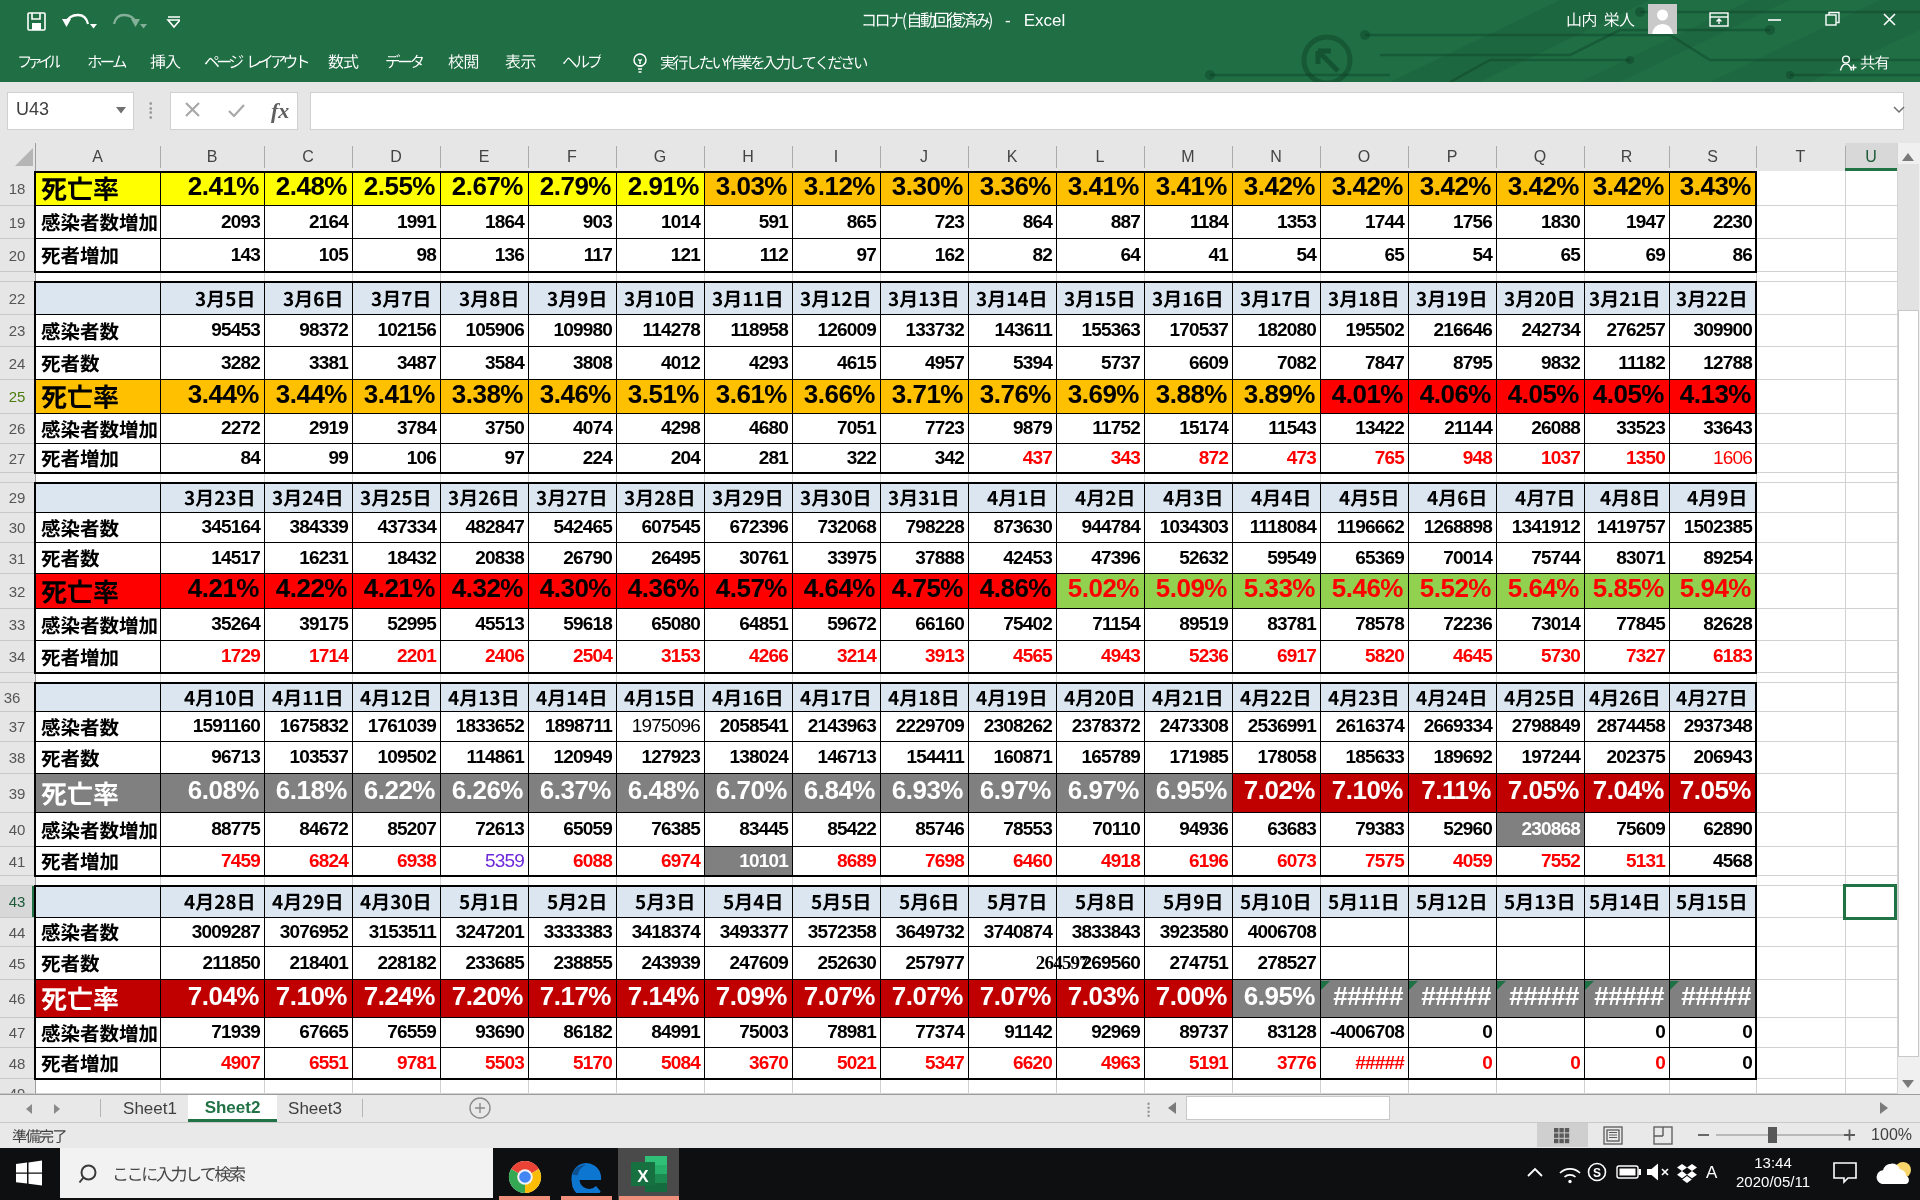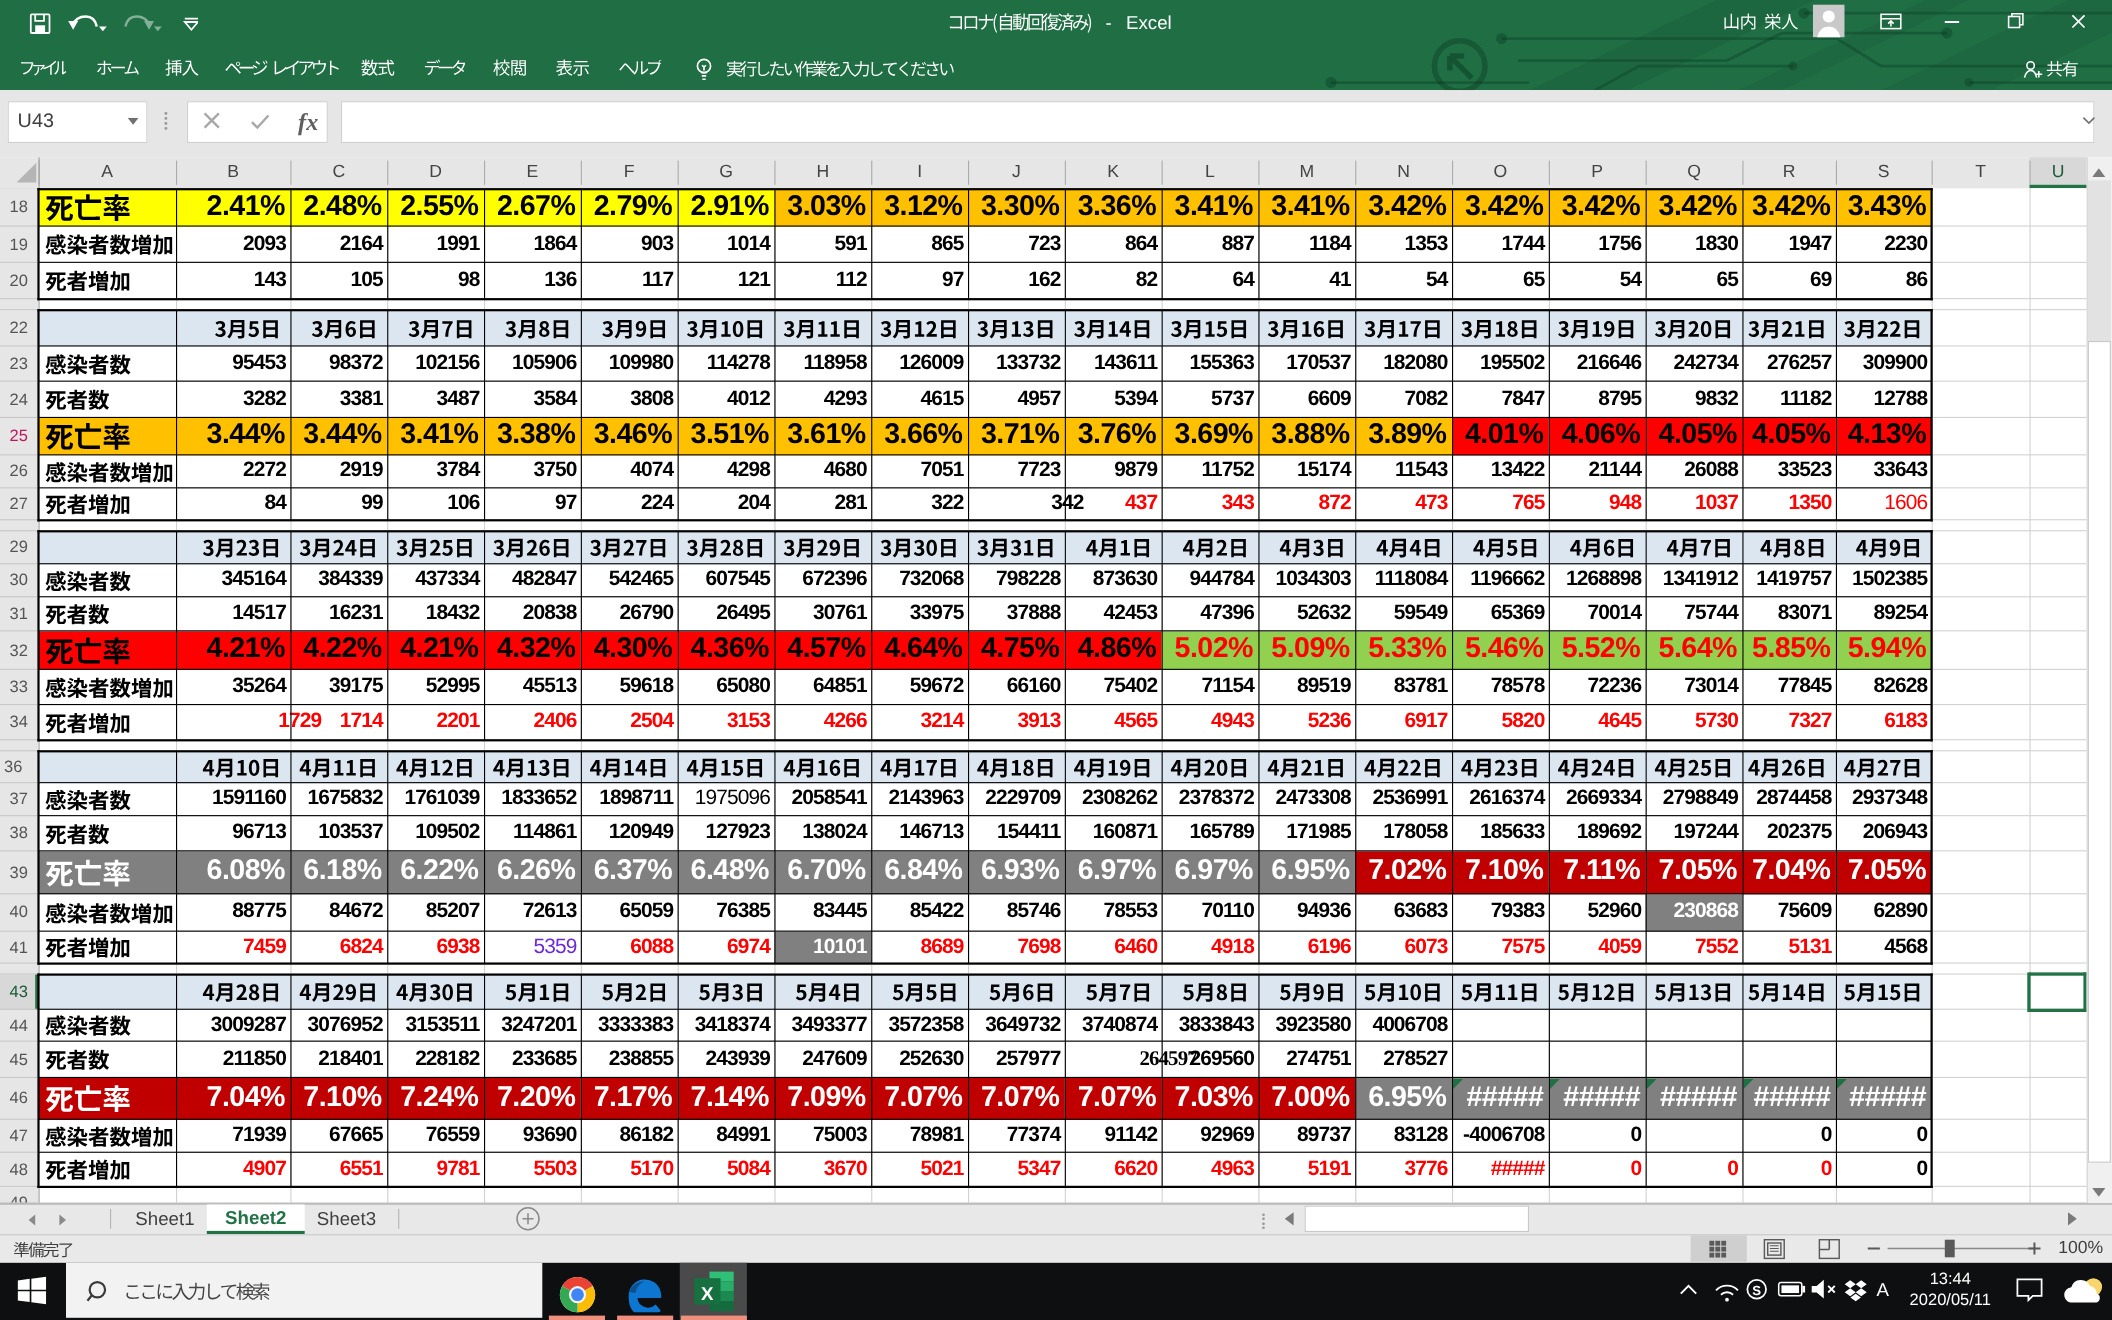--- a/index.html
+++ b/index.html
@@ -406,21 +406,21 @@
     <div style="position:absolute;left:0px;top:238px;width:34px;height:1px;background:#c8c8c8;"></div>
     <div style="position:absolute;left:0;top:239px;width:34px;height:33px;text-align:center;line-height:33px;font-size:15px;color:#555">20</div>
     <div style="position:absolute;left:0px;top:271px;width:34px;height:1px;background:#c8c8c8;"></div>
     <div style="position:absolute;left:0px;top:281px;width:34px;height:1px;background:#c8c8c8;"></div>
     <div style="position:absolute;left:0;top:282px;width:34px;height:33px;text-align:center;line-height:33px;font-size:15px;color:#555">22</div>
     <div style="position:absolute;left:0px;top:314px;width:34px;height:1px;background:#c8c8c8;"></div>
     <div style="position:absolute;left:0;top:315px;width:34px;height:32px;text-align:center;line-height:32px;font-size:15px;color:#555">23</div>
     <div style="position:absolute;left:0px;top:346px;width:34px;height:1px;background:#c8c8c8;"></div>
     <div style="position:absolute;left:0;top:347px;width:34px;height:33px;text-align:center;line-height:33px;font-size:15px;color:#555">24</div>
     <div style="position:absolute;left:0px;top:379px;width:34px;height:1px;background:#c8c8c8;"></div>
-    <div style="position:absolute;left:0;top:380px;width:34px;height:34px;text-align:center;line-height:34px;font-size:15px;color:#be185d">25</div>
+    <div style="position:absolute;left:0;top:380px;width:34px;height:34px;text-align:center;line-height:34px;font-size:15px;color:#4d7c0f">25</div>
     <div style="position:absolute;left:0px;top:413px;width:34px;height:1px;background:#c8c8c8;"></div>
     <div style="position:absolute;left:0;top:414px;width:34px;height:30px;text-align:center;line-height:30px;font-size:15px;color:#555">26</div>
     <div style="position:absolute;left:0px;top:443px;width:34px;height:1px;background:#c8c8c8;"></div>
     <div style="position:absolute;left:0;top:444px;width:34px;height:29px;text-align:center;line-height:29px;font-size:15px;color:#555">27</div>
     <div style="position:absolute;left:0px;top:472px;width:34px;height:1px;background:#c8c8c8;"></div>
     <div style="position:absolute;left:0px;top:482px;width:34px;height:1px;background:#c8c8c8;"></div>
     <div style="position:absolute;left:0;top:483px;width:34px;height:30px;text-align:center;line-height:30px;font-size:15px;color:#555">29</div>
     <div style="position:absolute;left:0px;top:512px;width:34px;height:1px;background:#c8c8c8;"></div>
     <div style="position:absolute;left:0;top:513px;width:34px;height:30px;text-align:center;line-height:30px;font-size:15px;color:#555">30</div>
     <div style="position:absolute;left:0px;top:542px;width:34px;height:1px;background:#c8c8c8;"></div>
@@ -874,21 +874,21 @@
       </svg>
     </div>
     <div style="position:absolute;left:160px;top:444px;width:100px;height:29px;line-height:27px;text-align:right;font-size:19px;font-weight:bold;letter-spacing:-0.8px;color:#000;font-family:'Liberation Sans',sans-serif;">84</div>
     <div style="position:absolute;left:264px;top:444px;width:84px;height:29px;line-height:27px;text-align:right;font-size:19px;font-weight:bold;letter-spacing:-0.8px;color:#000;font-family:'Liberation Sans',sans-serif;">99</div>
     <div style="position:absolute;left:352px;top:444px;width:84px;height:29px;line-height:27px;text-align:right;font-size:19px;font-weight:bold;letter-spacing:-0.8px;color:#000;font-family:'Liberation Sans',sans-serif;">106</div>
     <div style="position:absolute;left:440px;top:444px;width:84px;height:29px;line-height:27px;text-align:right;font-size:19px;font-weight:bold;letter-spacing:-0.8px;color:#000;font-family:'Liberation Sans',sans-serif;">97</div>
     <div style="position:absolute;left:528px;top:444px;width:84px;height:29px;line-height:27px;text-align:right;font-size:19px;font-weight:bold;letter-spacing:-0.8px;color:#000;font-family:'Liberation Sans',sans-serif;">224</div>
     <div style="position:absolute;left:616px;top:444px;width:84px;height:29px;line-height:27px;text-align:right;font-size:19px;font-weight:bold;letter-spacing:-0.8px;color:#000;font-family:'Liberation Sans',sans-serif;">204</div>
     <div style="position:absolute;left:704px;top:444px;width:84px;height:29px;line-height:27px;text-align:right;font-size:19px;font-weight:bold;letter-spacing:-0.8px;color:#000;font-family:'Liberation Sans',sans-serif;">281</div>
     <div style="position:absolute;left:792px;top:444px;width:84px;height:29px;line-height:27px;text-align:right;font-size:19px;font-weight:bold;letter-spacing:-0.8px;color:#000;font-family:'Liberation Sans',sans-serif;">322</div>
-    <div style="position:absolute;left:880px;top:444px;width:84px;height:29px;line-height:27px;text-align:right;font-size:19px;font-weight:bold;letter-spacing:-0.8px;color:#000;font-family:'Liberation Sans',sans-serif;margin-left:21px;">342</div>
+    <div style="position:absolute;left:880px;top:444px;width:84px;height:29px;line-height:27px;text-align:right;font-size:19px;font-weight:bold;letter-spacing:-0.8px;color:#000;font-family:'Liberation Sans',sans-serif;">342</div>
     <div style="position:absolute;left:968px;top:444px;width:84px;height:29px;line-height:27px;text-align:right;font-size:19px;font-weight:bold;letter-spacing:-0.8px;color:#ff0000;font-family:'Liberation Sans',sans-serif;">437</div>
     <div style="position:absolute;left:1056px;top:444px;width:84px;height:29px;line-height:27px;text-align:right;font-size:19px;font-weight:bold;letter-spacing:-0.8px;color:#ff0000;font-family:'Liberation Sans',sans-serif;">343</div>
     <div style="position:absolute;left:1144px;top:444px;width:84px;height:29px;line-height:27px;text-align:right;font-size:19px;font-weight:bold;letter-spacing:-0.8px;color:#ff0000;font-family:'Liberation Sans',sans-serif;">872</div>
     <div style="position:absolute;left:1232px;top:444px;width:84px;height:29px;line-height:27px;text-align:right;font-size:19px;font-weight:bold;letter-spacing:-0.8px;color:#ff0000;font-family:'Liberation Sans',sans-serif;">473</div>
     <div style="position:absolute;left:1320px;top:444px;width:84px;height:29px;line-height:27px;text-align:right;font-size:19px;font-weight:bold;letter-spacing:-0.8px;color:#ff0000;font-family:'Liberation Sans',sans-serif;">765</div>
     <div style="position:absolute;left:1408px;top:444px;width:84px;height:29px;line-height:27px;text-align:right;font-size:19px;font-weight:bold;letter-spacing:-0.8px;color:#ff0000;font-family:'Liberation Sans',sans-serif;">948</div>
     <div style="position:absolute;left:1496px;top:444px;width:84px;height:29px;line-height:27px;text-align:right;font-size:19px;font-weight:bold;letter-spacing:-0.8px;color:#ff0000;font-family:'Liberation Sans',sans-serif;">1037</div>
     <div style="position:absolute;left:1584px;top:444px;width:81px;height:29px;line-height:27px;text-align:right;font-size:19px;font-weight:bold;letter-spacing:-0.8px;color:#ff0000;font-family:'Liberation Sans',sans-serif;">1350</div>
     <div style="position:absolute;left:1669px;top:444px;width:83px;height:29px;line-height:27px;text-align:right;font-size:19px;font-weight:normal;letter-spacing:-0.8px;color:#ff0000;font-family:'Liberation Sans',sans-serif;">1606</div>
     <div style="position:absolute;left:35px;top:483px;width:125px;height:30px;background:#dce6f1;"></div>
@@ -1191,21 +1191,21 @@
     <div style="position:absolute;left:1669px;top:609px;width:83px;height:32px;line-height:30px;text-align:right;font-size:19px;font-weight:bold;letter-spacing:-0.8px;color:#000;font-family:'Liberation Sans',sans-serif;">82628</div>
     <div style="position:absolute;left:35px;top:641px;width:125px;height:32px;background:#fff;"></div>
     <div style="position:absolute;left:41px;top:646px">
       <svg width="79" height="24" viewBox="0 0 79 24" style="display:block" fill="#000">
         <use href="#b0" transform="translate(0.0,18.8) scale(0.019500,-0.019500)"></use>
         <use href="#b5" transform="translate(19.5,18.8) scale(0.019500,-0.019500)"></use>
         <use href="#b7" transform="translate(39.0,18.8) scale(0.019500,-0.019500)"></use>
         <use href="#b8" transform="translate(58.5,18.8) scale(0.019500,-0.019500)"></use>
       </svg>
     </div>
-    <div style="position:absolute;left:160px;top:641px;width:100px;height:32px;line-height:30px;text-align:right;font-size:19px;font-weight:bold;letter-spacing:-0.8px;color:#ff0000;font-family:'Liberation Sans',sans-serif;padding-left:32px;">1729</div>
+    <div style="position:absolute;left:160px;top:641px;width:100px;height:32px;line-height:30px;text-align:right;font-size:19px;font-weight:bold;letter-spacing:-0.8px;color:#ff0000;font-family:'Liberation Sans',sans-serif;">1729</div>
     <div style="position:absolute;left:264px;top:641px;width:84px;height:32px;line-height:30px;text-align:right;font-size:19px;font-weight:bold;letter-spacing:-0.8px;color:#ff0000;font-family:'Liberation Sans',sans-serif;">1714</div>
     <div style="position:absolute;left:352px;top:641px;width:84px;height:32px;line-height:30px;text-align:right;font-size:19px;font-weight:bold;letter-spacing:-0.8px;color:#ff0000;font-family:'Liberation Sans',sans-serif;">2201</div>
     <div style="position:absolute;left:440px;top:641px;width:84px;height:32px;line-height:30px;text-align:right;font-size:19px;font-weight:bold;letter-spacing:-0.8px;color:#ff0000;font-family:'Liberation Sans',sans-serif;">2406</div>
     <div style="position:absolute;left:528px;top:641px;width:84px;height:32px;line-height:30px;text-align:right;font-size:19px;font-weight:bold;letter-spacing:-0.8px;color:#ff0000;font-family:'Liberation Sans',sans-serif;">2504</div>
     <div style="position:absolute;left:616px;top:641px;width:84px;height:32px;line-height:30px;text-align:right;font-size:19px;font-weight:bold;letter-spacing:-0.8px;color:#ff0000;font-family:'Liberation Sans',sans-serif;">3153</div>
     <div style="position:absolute;left:704px;top:641px;width:84px;height:32px;line-height:30px;text-align:right;font-size:19px;font-weight:bold;letter-spacing:-0.8px;color:#ff0000;font-family:'Liberation Sans',sans-serif;">4266</div>
     <div style="position:absolute;left:792px;top:641px;width:84px;height:32px;line-height:30px;text-align:right;font-size:19px;font-weight:bold;letter-spacing:-0.8px;color:#ff0000;font-family:'Liberation Sans',sans-serif;">3214</div>
     <div style="position:absolute;left:880px;top:641px;width:84px;height:32px;line-height:30px;text-align:right;font-size:19px;font-weight:bold;letter-spacing:-0.8px;color:#ff0000;font-family:'Liberation Sans',sans-serif;">3913</div>
     <div style="position:absolute;left:968px;top:641px;width:84px;height:32px;line-height:30px;text-align:right;font-size:19px;font-weight:bold;letter-spacing:-0.8px;color:#ff0000;font-family:'Liberation Sans',sans-serif;">4565</div>
     <div style="position:absolute;left:1056px;top:641px;width:84px;height:32px;line-height:30px;text-align:right;font-size:19px;font-weight:bold;letter-spacing:-0.8px;color:#ff0000;font-family:'Liberation Sans',sans-serif;">4943</div>

